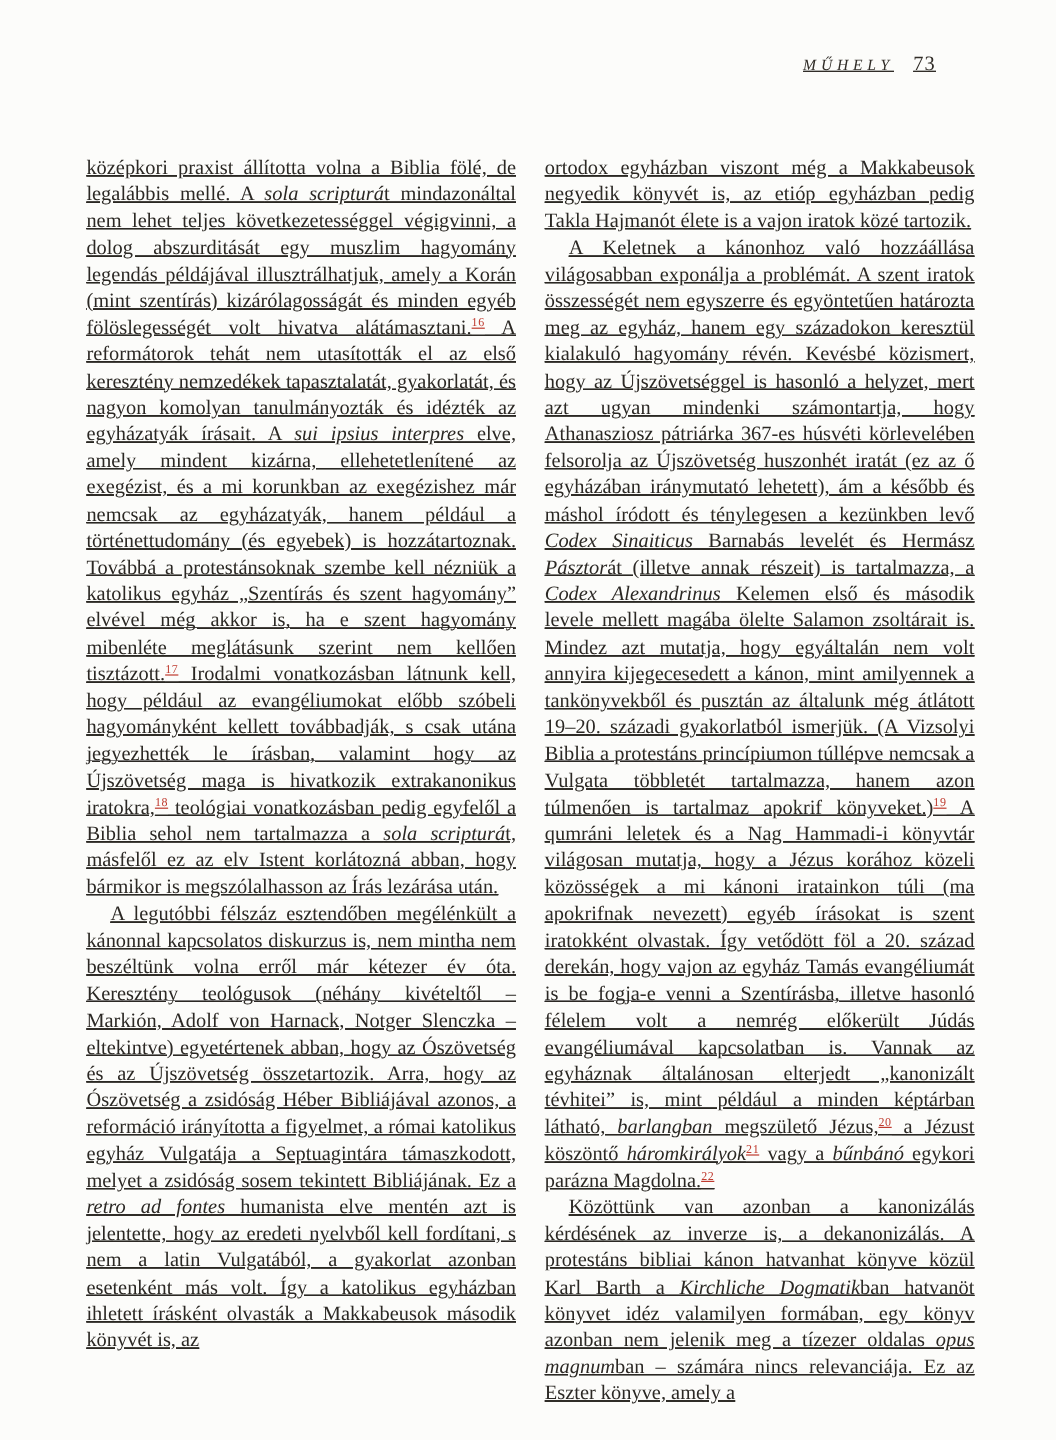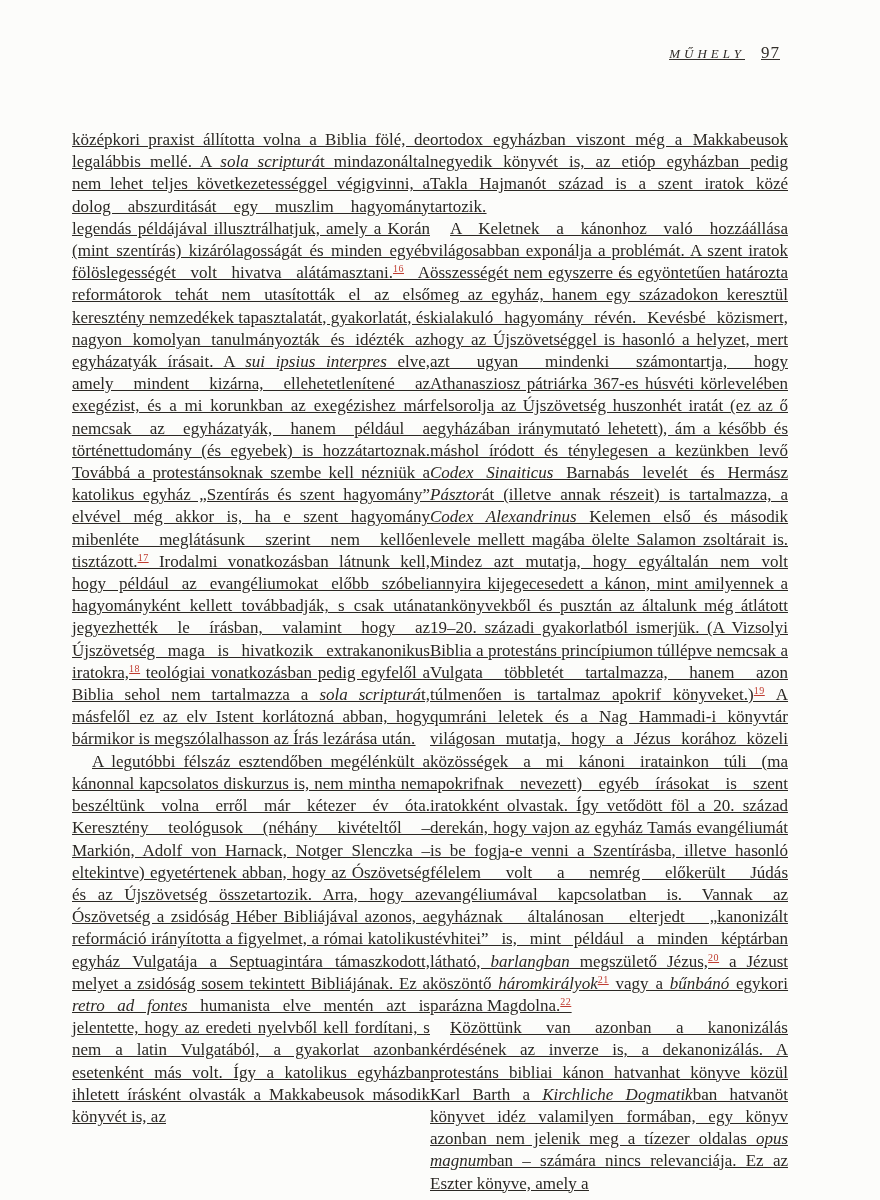--- a/index.html
+++ b/index.html
@@ -36,20 +36,21 @@
     font-size: 17px;
     letter-spacing: 1px;
     color: #312d28;
   }
   .columns {
     position: absolute;
     top: 129px;
     left: 72px;
     width: 740px;
     display: flex;
+    gap: 24px;
   }
   .column {
     width: 358px;
     font-size: 17px;
     line-height: 22.2px;
     text-align: justify;
     hyphens: auto;
     -webkit-hyphens: auto;
   }
   .para { margin: 0; }
@@ -63,26 +64,26 @@
     position: relative;
     top: -6px;
     letter-spacing: 0.5px;
   }
 </style>
 </head>
 <body>
 
 <header class="page-header">
   <span class="section-label">MŰHELY</span>
-  <span class="page-number">97</span>
+  <span class="page-number">73</span>
 </header>
 
 <main class="columns">
   <div class="column">
       <p class="para"><span>középkori praxist állította volna a Biblia fölé, de legalábbis mellé. A </span><em>sola scripturá</em><span>t mindazonáltal nem lehet teljes következetességgel végigvinni, a dolog abszurditását egy muszlim hagyomány legendás példájával illusztrálhatjuk, amely a Korán (mint szentírás) kizárólagosságát és minden egyéb fölöslegességét volt hivatva alátámasztani.</span><sup class="fn">16</sup><span> A reformátorok tehát nem utasították el az első keresztény nemzedékek tapasztalatát, gyakorlatát, és nagyon komolyan tanulmányozták és idézték az egyházatyák írásait. A </span><em>sui ipsius interpres</em><span> elve, amely mindent kizárna, ellehetetlenítené az exegézist, és a mi korunkban az exegézishez már nemcsak az egyházatyák, hanem például a történettudomány (és egyebek) is hozzátartoznak. Továbbá a protestánsoknak szembe kell nézniük a katolikus egyház „Szentírás és szent hagyomány” elvével még akkor is, ha e szent hagyomány mibenléte meglátásunk szerint nem kellően tisztázott.</span><sup class="fn">17</sup><span> Irodalmi vonatkozásban látnunk kell, hogy például az evangéliumokat előbb szóbeli hagyományként kellett továbbadják, s csak utána jegyezhették le írásban, valamint hogy az Újszövetség maga is hivatkozik extrakanonikus iratokra,</span><sup class="fn">18</sup><span> teológiai vonatkozásban pedig egyfelől a Biblia sehol nem tartalmazza a </span><em>sola scripturá</em><span>t, másfelől ez az elv Istent korlátozná abban, hogy bármikor is megszólalhasson az Írás lezárása után.</span></p>
       <p class="para indent"><span>A legutóbbi félszáz esztendőben megélénkült a kánonnal kapcsolatos diskurzus is, nem mintha nem beszéltünk volna erről már kétezer év óta. Keresztény teológusok (néhány kivételtől – Markión, Adolf von Harnack, Notger Slenczka – eltekintve) egyetértenek abban, hogy az Ószövetség és az Újszövetség összetartozik. Arra, hogy az Ószövetség a zsidóság Héber Bibliájával azonos, a reformáció irányította a figyelmet, a római katolikus egyház Vulgatája a Septuagintára támaszkodott, melyet a zsidóság sosem tekintett Bibliájának. Ez a </span><em>retro ad fontes</em><span> humanista elve mentén azt is jelentette, hogy az eredeti nyelvből kell fordítani, s nem a latin Vulgatából, a gyakorlat azonban esetenként más volt. Így a katolikus egyházban ihletett írásként olvasták a Makkabeusok második könyvét is, az</span></p>
     </div>
   <div class="column">
-      <p class="para"><span>ortodox egyházban viszont még a Makkabeusok negyedik könyvét is, az etióp egyházban pedig Takla Hajmanót század is a szent iratok közé tartozik.</span></p>
+      <p class="para"><span>ortodox egyházban viszont még a Makkabeusok negyedik könyvét is, az etióp egyházban pedig Takla Hajmanót élete is a vajon iratok közé tartozik.</span></p>
       <p class="para indent"><span>A Keletnek a kánonhoz való hozzáállása világosabban exponálja a problémát. A szent iratok összességét nem egyszerre és egyöntetűen határozta meg az egyház, hanem egy századokon keresztül kialakuló hagyomány révén. Kevésbé közismert, hogy az Újszövetséggel is hasonló a helyzet, mert azt ugyan mindenki számontartja, hogy Athanasziosz pátriárka 367-es húsvéti körlevelében felsorolja az Újszövetség huszonhét iratát (ez az ő egyházában iránymutató lehetett), ám a később és máshol íródott és ténylegesen a kezünkben levő </span><em>Codex Sinaiticus</em><span> Barnabás levelét és Hermász </span><em>Pásztor</em><span>át (illetve annak részeit) is tartalmazza, a </span><em>Codex Alexandrinus</em><span> Kelemen első és második levele mellett magába ölelte Salamon zsoltárait is. Mindez azt mutatja, hogy egyáltalán nem volt annyira kijegecesedett a kánon, mint amilyennek a tankönyvekből és pusztán az általunk még átlátott 19–20. századi gyakorlatból ismerjük. (A Vizsolyi Biblia a protestáns princípiumon túllépve nemcsak a Vulgata többletét tartalmazza, hanem azon túlmenően is tartalmaz apokrif könyveket.)</span><sup class="fn">19</sup><span> A qumráni leletek és a Nag Hammadi-i könyvtár világosan mutatja, hogy a Jézus korához közeli közösségek a mi kánoni iratainkon túli (ma apokrifnak nevezett) egyéb írásokat is szent iratokként olvastak. Így vetődött föl a 20. század derekán, hogy vajon az egyház Tamás evangéliumát is be fogja-e venni a Szentírásba, illetve hasonló félelem volt a nemrég előkerült Júdás evangéliumával kapcsolatban is. Vannak az egyháznak általánosan elterjedt „kanonizált tévhitei” is, mint például a minden képtárban látható, </span><em>barlangban</em><span> megszülető Jézus,</span><sup class="fn">20</sup><span> a Jézust köszöntő </span><em>háromkirályok</em><sup class="fn">21</sup><span> vagy a </span><em>bűnbánó</em><span> egykori parázna Magdolna.</span><sup class="fn">22</sup></p>
       <p class="para indent"><span>Közöttünk van azonban a kanonizálás kérdésének az inverze is, a dekanonizálás. A protestáns bibliai kánon hatvanhat könyve közül Karl Barth a </span><em>Kirchliche Dogmatik</em><span>ban hatvanöt könyvet idéz valamilyen formában, egy könyv azonban nem jelenik meg a tízezer oldalas </span><em>opus magnum</em><span>ban – számára nincs relevanciája. Ez az Eszter könyve, amely a</span></p>
     </div>
 </main>
 
 </body></html>

